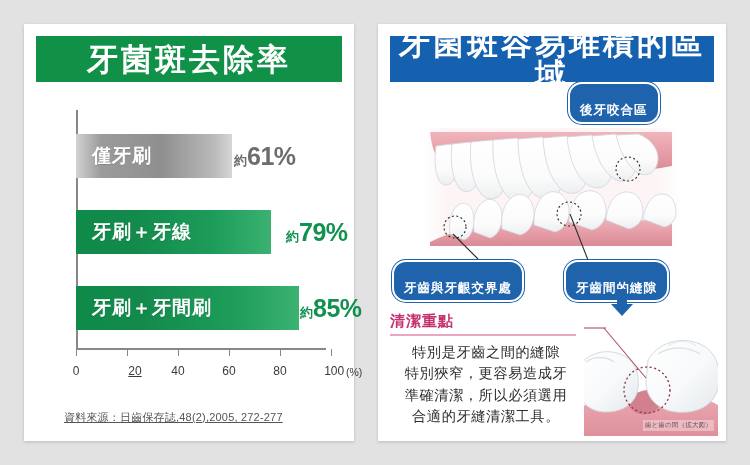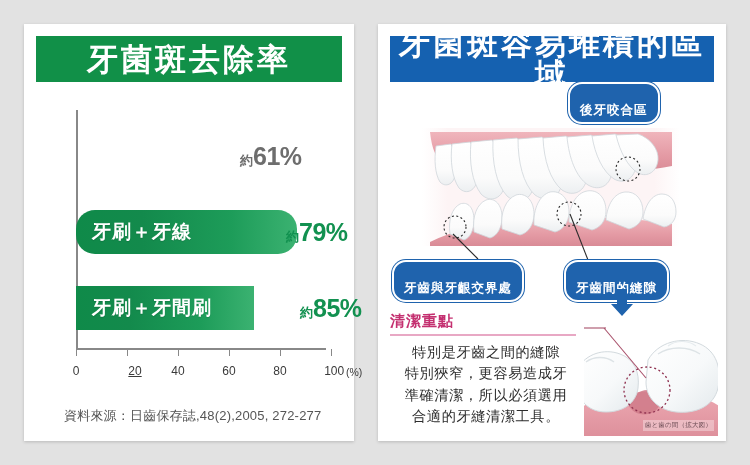--- a/index.html
+++ b/index.html
@@ -68,21 +68,21 @@
     position:absolute;top:50%;transform:translateY(-50%);
     white-space:nowrap;font-weight:bold;
   }
   .bar-value .approx{font-size:13px;font-weight:bold;}
   .bar-value .num{font-size:25px;font-weight:bold;letter-spacing:-.5px;}
   .bar-value.gray{color:#6d6d6d;}
   .bar-value.green{color:#129150;}
 
   #source{
     position:absolute;left:40px;bottom:16px;
-    font-size:13px;color:#555;letter-spacing:.2px;white-space:nowrap;
+    font-size:11px;color:#555;letter-spacing:.2px;white-space:nowrap;text-decoration:underline;
   }
 
   
   #mouth-figure{
     position:absolute;left:44px;top:98px;width:258px;height:132px;
     overflow:hidden;
   }
   .callout{
     position:absolute;
     background:#1f63ad;color:#fff;
@@ -144,36 +144,39 @@
 
       <div class="tick-label" style="left:40px;">0</div>
       <div class="tick-label" style="left:99px;text-decoration:underline;">20</div>
       <div class="tick-label" style="left:142px;">40</div>
       <div class="tick-label" style="left:193px;">60</div>
       <div class="tick-label" style="left:244px;">80</div>
       <div class="tick-label last" style="left:295px;">100</div>
       <div class="tick-label" style="left:310px;transform:none;font-size:10.5px;">(%)</div>
 
       <div class="bar-row" style="top:38px;height:44px;">
-        <div class="bar-value gray" style="left:164px;">
+        <div class="bar bar-gray" style="width:155.6px;">
+          <span class="bar-label">僅牙刷</span>
+        </div>
+        <div class="bar-value gray" style="left:158px;">
           <span class="approx">約</span><span class="num">61</span><span class="num">%</span>
         </div>
       </div>
 
       <div class="bar-row" style="top:114px;height:44px;">
-        <div class="bar bar-green" style="width:221px;border-radius:19px;">
+        <div class="bar bar-green" style="width:195px;">
           <span class="bar-label">牙刷＋牙線</span>
         </div>
         <div class="bar-value green" style="left:210px;">
           <span class="approx">約</span><span class="num">79</span><span class="num">%</span>
         </div>
       </div>
 
       <div class="bar-row" style="top:190px;height:44px;">
-        <div class="bar bar-green" style="width:178px;">
+        <div class="bar bar-green" style="width:223px;">
           <span class="bar-label">牙刷＋牙間刷</span>
         </div>
         <div class="bar-value green" style="left:224px;">
           <span class="approx">約</span><span class="num">85</span><span class="num">%</span>
         </div>
       </div>
 
     </div>
 
     <div id="source">資料來源：日齒保存誌,48(2),2005, 272-277</div>

